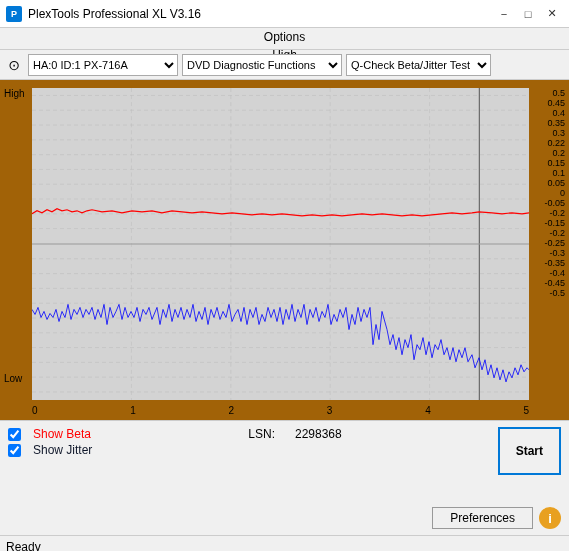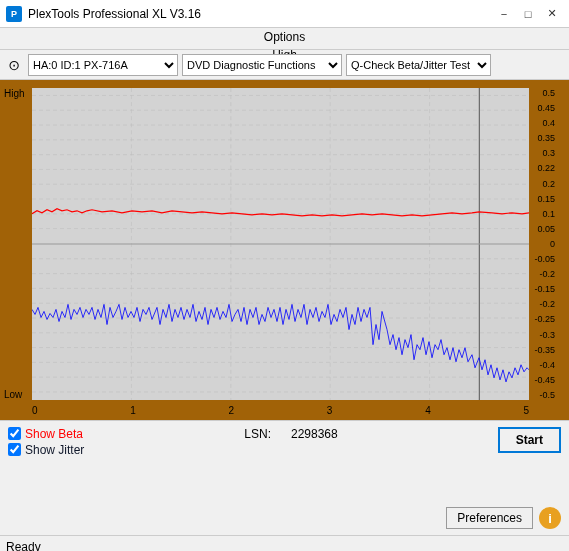--- a/index.html
+++ b/index.html
@@ -115,21 +115,21 @@
     }
     .y-label-high {
       position: absolute;
       left: 4px;
       top: 8px;
       font-size: 10px;
     }
     .y-label-low {
       position: absolute;
       left: 4px;
-      bottom: 20px;
+      bottom: 36px;
       font-size: 10px;
     }
 
     .chart-inner {
       position: absolute;
       left: 32px;
       right: 40px;
       top: 8px;
       bottom: 20px;
       background: #d3d3d3;
@@ -139,26 +139,25 @@
     
     .chart-inner svg {
       position: absolute;
       top: 0; left: 0;
       width: 100%; height: 100%;
     }
 
     
     .y-axis-right {
       position: absolute;
-      right: 14px;
+      right: 4px;
       top: 8px;
       bottom: 20px;
       display: flex;
       flex-direction: column;
-      justify-content: space-between;
       align-items: flex-end;
       font-size: 9px;
       color: #000;
     }
 
     
     .x-axis {
       position: absolute;
       left: 32px;
       right: 40px;
@@ -185,60 +184,60 @@
       justify-content: space-between;
     }
 
     .checkboxes {
       display: flex;
       flex-direction: column;
       gap: 2px;
     }
     .checkbox-row {
       display: flex;
-      align-items: flex-start;
-      gap: 4px;
+      align-items: flex-end;
+      gap: 12px;
       font-size: 12px;
     }
     .cb-beta { color: red; }
     .cb-jitter { color: #0f172a; }
     .checkbox-input {
       width: 13px;
       height: 13px;
       cursor: pointer;
     }
 
     .lsn-area {
       display: flex;
       align-items: center;
       gap: 20px;
       font-size: 12px;
     }
 
     .start-btn {
       background: #f0f0f0;
       border: 2px solid #0078d7;
-      padding: 4px 16px;
+      padding: 15px 16px;
       cursor: pointer;
       font-size: 12px;
       font-weight: bold;
       color: #000;
     }
 
     .bottom-row2 {
       display: flex;
       align-items: center;
       justify-content: flex-end;
       gap: 6px;
     }
 
     .preferences-btn {
       background: #f0f0f0;
       border: 1px solid #999;
-      padding: 3px 10px;
+      padding: 3px 17px;
       cursor: pointer;
       font-size: 12px;
     }
 
     .info-btn {
       width: 22px;
       height: 22px;
       border-radius: 50%;
       background: #e8a020;
       border: none;

